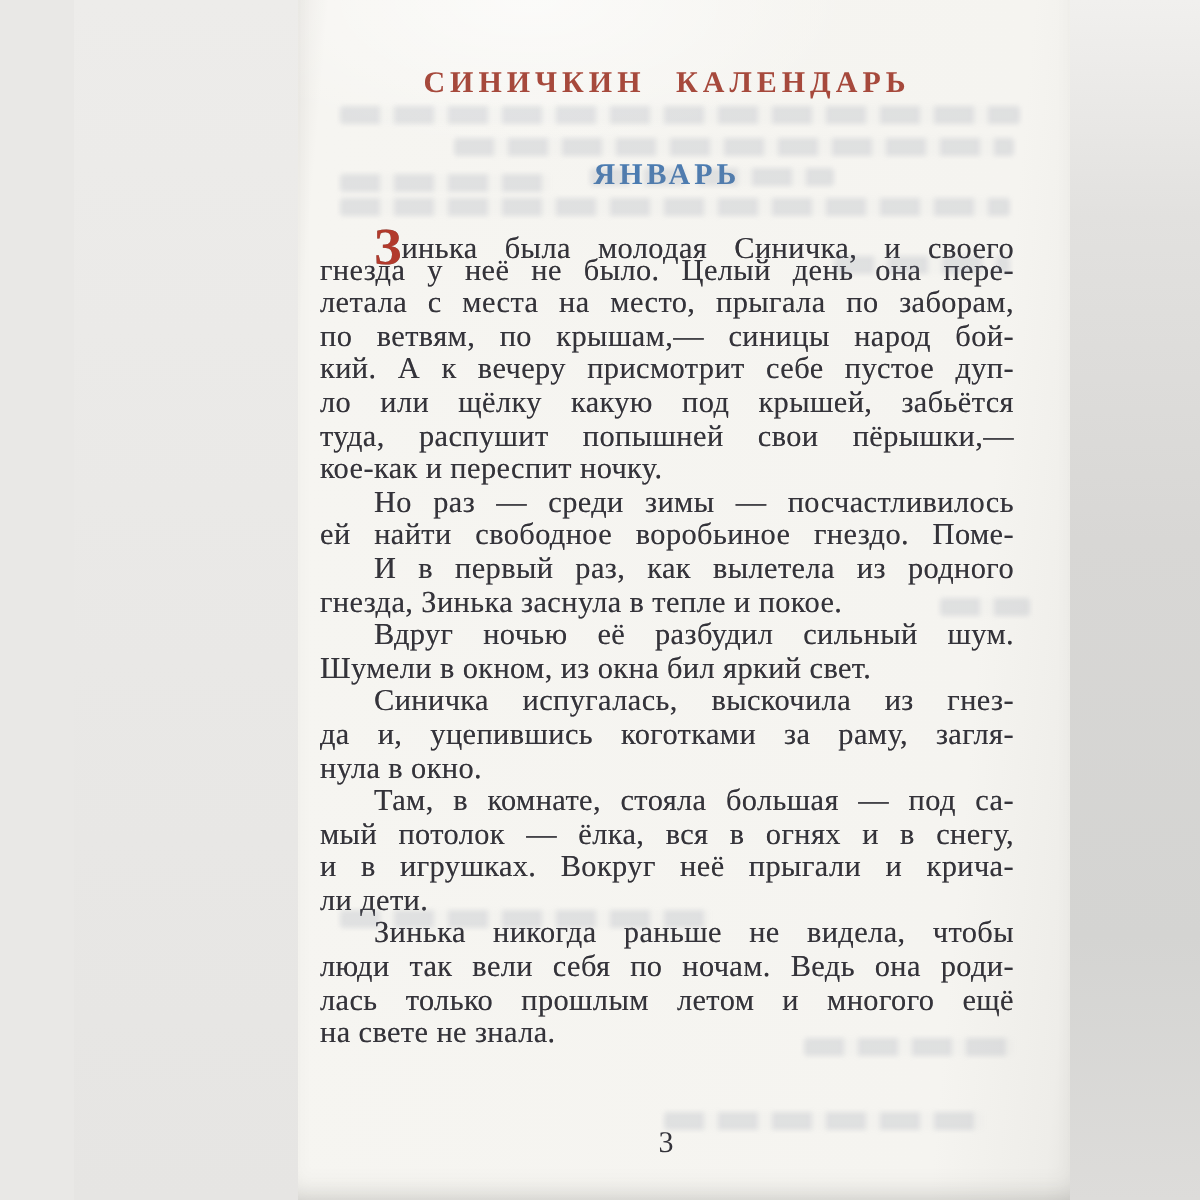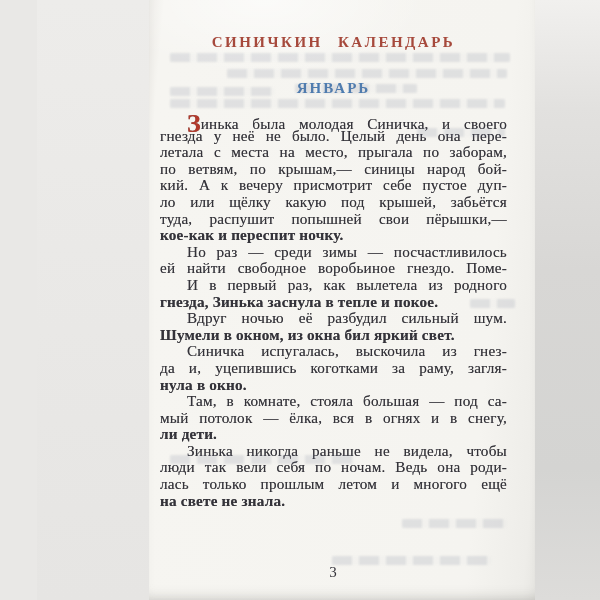--- a/index.html
+++ b/index.html
@@ -36,21 +36,21 @@
   }
   .story{
     position:absolute;top:111px;left:0;width:347px;
     font-size:15.2px;letter-spacing:0.2px;
     text-shadow:0 0 0.3px rgba(42,41,46,0.55);
   }
   .line{
     height:16.6px;line-height:16.6px;white-space:normal;
     text-align:justify;text-align-last:justify;
   }
-  .line.last{text-align:left;text-align-last:left;font-weight:bold;}
+  .line.last{text-align:left;text-align-last:left;}
   .line.indent{text-indent:27px;}
   .dropcap{
     font-size:26px;line-height:1;font-weight:bold;
     vertical-align:-3px;letter-spacing:0;
   }
   .page-number{
     position:absolute;top:564px;left:0;width:100%;
     text-align:center;font-size:15px;letter-spacing:1px;
   }
   .ghost{
@@ -85,20 +85,21 @@
           <div class="line">ей найти свободное воробьиное гнездо. Поме-</div>
           <div class="line indent">И в первый раз, как вылетела из родного</div>
           <div class="line last">гнезда, Зинька заснула в тепле и покое.</div>
           <div class="line indent">Вдруг ночью её разбудил сильный шум.</div>
           <div class="line last">Шумели в окном, из окна бил яркий свет.</div>
           <div class="line indent">Синичка испугалась, выскочила из гнез-</div>
           <div class="line">да и, уцепившись коготками за раму, загля-</div>
           <div class="line last">нула в окно.</div>
           <div class="line indent">Там, в комнате, стояла большая — под са-</div>
           <div class="line">мый потолок — ёлка, вся в огнях и в снегу,</div>
+          <div class="line">и в игрушках. Вокруг неё прыгали и крича-</div>
           <div class="line last">ли дети.</div>
           <div class="line indent">Зинька никогда раньше не видела, чтобы</div>
           <div class="line">люди так вели себя по ночам. Ведь она роди-</div>
           <div class="line">лась только прошлым летом и многого ещё</div>
           <div class="line last">на свете не знала.</div>
         </div>
       <div class="page-number" style="color: rgb(52, 51, 58);">3</div>
     </div>
   <div class="ghost" style="left: 21px; top: 53px; width: 340px;"></div>
       <div class="ghost" style="left: 78px; top: 69px; width: 280px;"></div>

